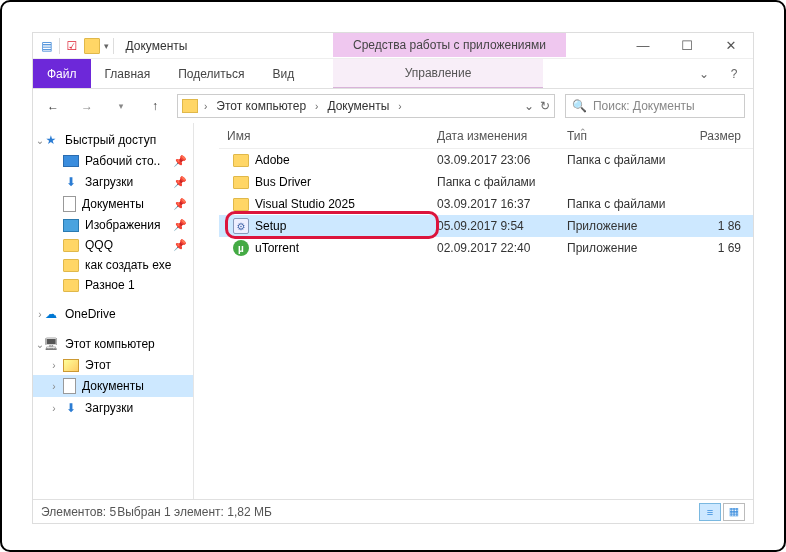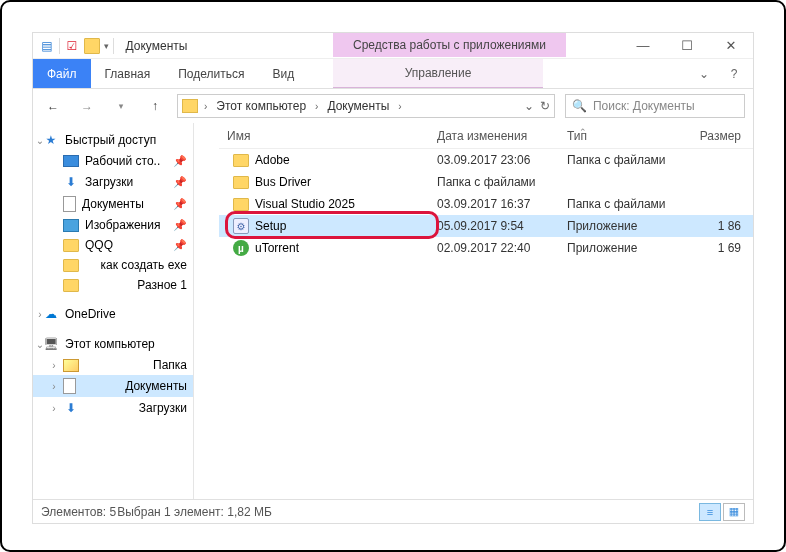--- a/index.html
+++ b/index.html
@@ -15,21 +15,21 @@
 .title-bar .qat .chk { width: 16px; height: 16px; display: flex; align-items: center; justify-content: center; color: #d23; }
 .title-bar .qat .folder-small { width: 16px; height: 16px; background: #ffd666; border: 1px solid #e0b84a; border-radius: 1px; }
 .title-bar .qat .dd { color: #666; font-size: 9px; }
 .title-bar .win-title { margin-left: 6px; color: #333; }
 .title-bar .ctx-tab { position: absolute; left: 300px; top: 0; background: #efc7ef; color: #444; padding: 5px 20px; font-size: 12px; }
 .title-bar .win-controls { margin-left: auto; display: flex; }
 .title-bar .win-controls div { width: 44px; height: 26px; display: flex; align-items: center; justify-content: center; color: #555; font-size: 13px; }
 
 
 .ribbon { height: 30px; display: flex; align-items: center; border-bottom: 1px solid #e0e0e0; }
-.ribbon .file-tab { background: #3b82f6; color: #fff; padding: 7px 14px; height: 100%; display: flex; align-items: center; }
+.ribbon .file-tab { background: #6d28d9; color: #fff; padding: 7px 14px; height: 100%; display: flex; align-items: center; }
 .ribbon .tab { padding: 7px 14px; height: 100%; display: flex; align-items: center; color: #444; cursor: pointer; }
 .ribbon .ctx-sub { position: absolute; left: 300px; width: 210px; text-align:center; background: #f8eef8; border-bottom: 1px solid #d9b3d9; color: #555; padding:7px 0; }
 .ribbon .ribbon-right { margin-left: auto; display: flex; gap: 8px; padding-right: 8px; color: #666; }
 .ribbon .ribbon-right div { width: 22px; text-align: center; }
 
 
 .addr-row { height: 34px; display: flex; align-items: center; gap: 10px; padding: 0 8px; }
 .nav-btn { width: 24px; height: 24px; display: flex; align-items: center; justify-content: center; color: #888; border-radius: 2px; }
 .nav-btn.enabled { color: #333; }
 .addr-bar { flex: 1; height: 24px; border: 1px solid #ccc; display: flex; align-items: center; padding: 0 4px; gap: 4px; }
@@ -39,21 +39,21 @@
 .addr-bar .tail { margin-left: auto; display: flex; gap: 6px; color: #666; }
 .search-bar { width: 180px; height: 24px; border: 1px solid #ccc; display: flex; align-items: center; padding: 0 6px; color: #888; gap: 6px; }
 .search-bar .mag { color: #888; }
 
 
 .body { flex: 1; display: flex; overflow: hidden; }
 .sidebar { width: 164px; border-right: 1px solid #e5e5e5; overflow-y: auto; padding: 6px 0; }
 .side-group { margin-bottom: 8px; }
 .side-item { display: flex; align-items: center; padding: 3px 6px 3px 18px; gap: 6px; cursor: pointer; position: relative; }
 .side-item.lvl0 { padding-left: 10px; }
-.side-item.lvl1 { padding-left: 30px; justify-content: space-between; }
+.side-item.lvl1 { padding-left: 30px; }
 .side-item .expander { position: absolute; left: 2px; color: #888; font-size: 10px; width: 10px; text-align:center;}
 .side-item.lvl1 .expander { left: 16px; }
 .side-item.active { background: #cde8ff; }
 .side-item .pin { margin-left: auto; color: #888; font-size: 11px; }
 .ic { width: 16px; height: 16px; flex-shrink: 0; display: flex; align-items: center; justify-content: center; }
 .ic-star { color: #2b7cd3; }
 .ic-folder { background: #ffd666; border: 1px solid #e0b84a; width: 16px; height: 13px; border-radius: 1px; }
 .ic-desktop { background: #3a8dde; width: 16px; height: 12px; border: 1px solid #2a6cb0; }
 .ic-downloads { color: #2b7cd3; }
 .ic-docs { background: #fff; border: 1px solid #999; width: 13px; height: 16px; position: relative; }
@@ -204,21 +204,21 @@
       <div class="side-group">
         <div class="side-item lvl0">
           <span class="expander">⌄</span>
           <span class="ic ic-pc">🖥</span>
           <span>Этот компьютер</span>
         </div>
         <div id="pc-items">
               <div class="side-item lvl1">
                 <span class="expander">›</span>
                 <span class="ic ic-video"></span>
-                <span>Папка</span>
+                <span>Этот</span>
               </div>
               <div class="side-item lvl1 active">
                 <span class="expander">›</span>
                 <span class="ic ic-docs"></span>
                 <span>Документы</span>
               </div>
               <div class="side-item lvl1">
                 <span class="expander">›</span>
                 <span class="ic ic-downloads">⬇</span>
                 <span>Загрузки</span>

